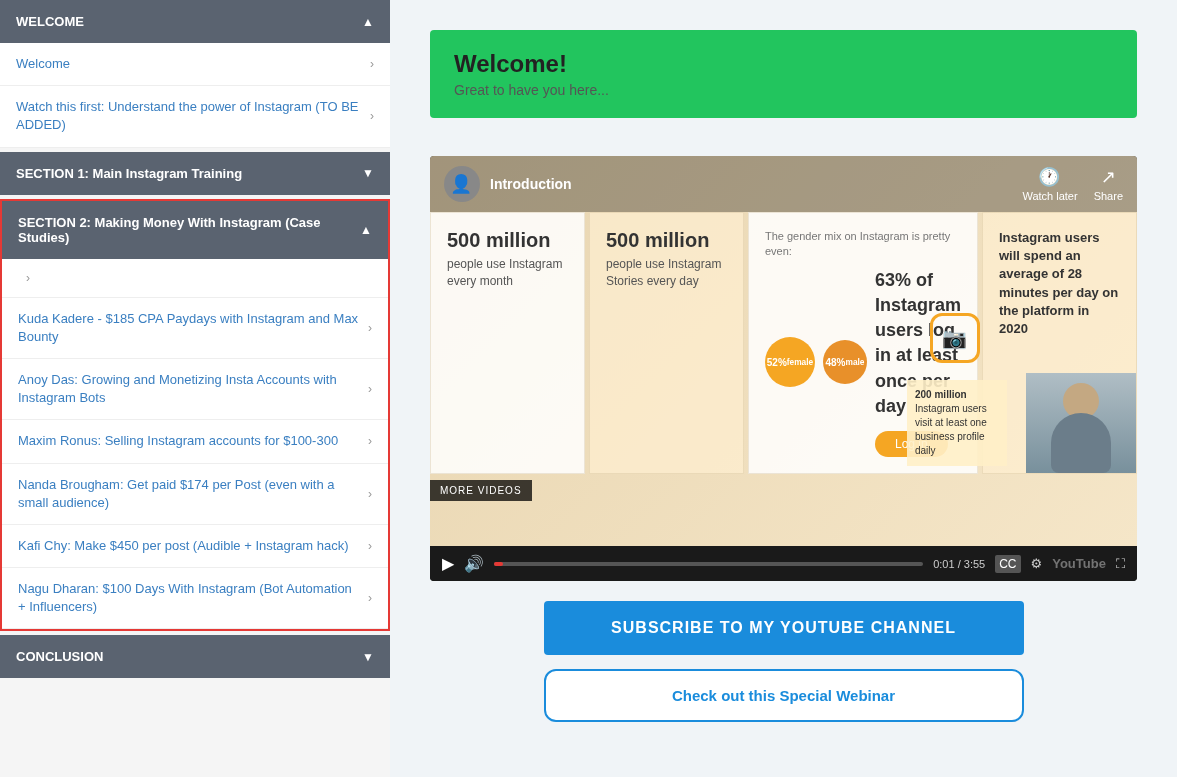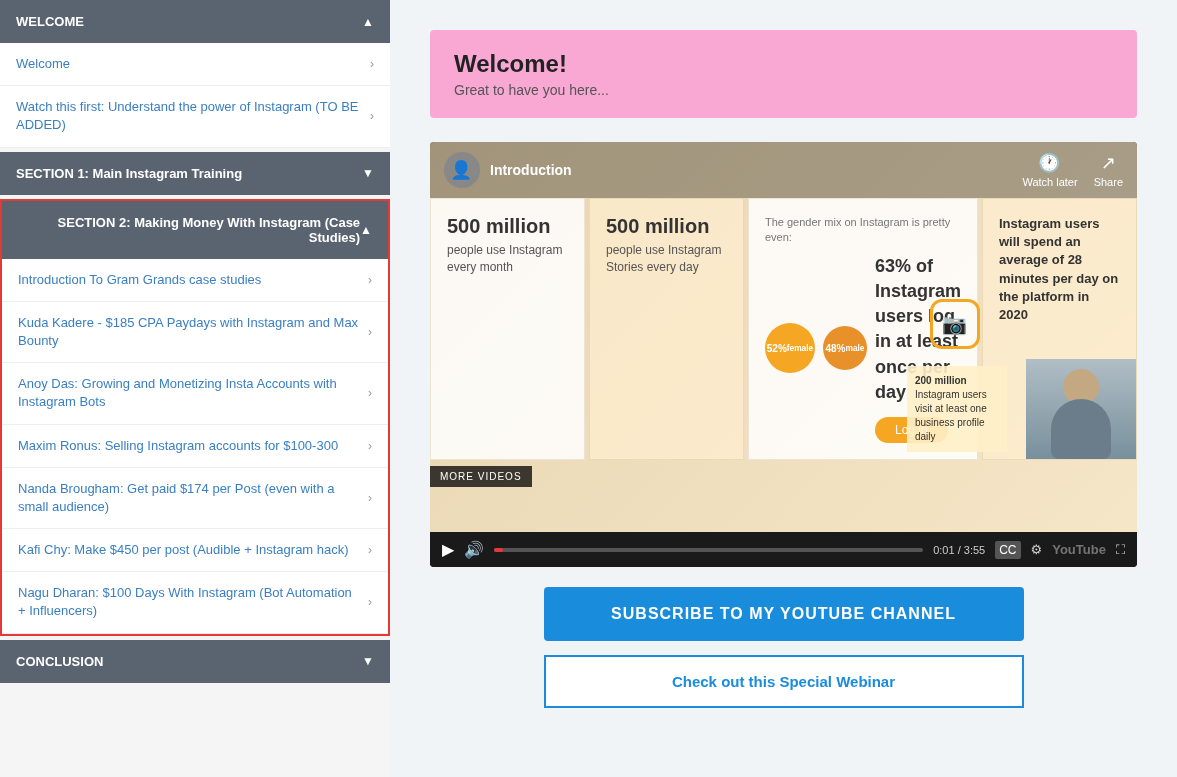--- a/index.html
+++ b/index.html
@@ -68,35 +68,34 @@
       line-height: 1.4;
     }
 
     
     .section-block-highlighted {
       border: 2px solid #e53935;
     }
 
     .section-block-highlighted .section-header {
       background: #5a6370;
-      text-align: right;
     }
 
     
     .main-content {
       flex: 1;
       padding: 30px 40px;
       background: #f0f4f7;
     }
 
     .welcome-box {
-      background: #f9a8d4;
+      background: #22c55e;
       border-radius: 4px;
       padding: 20px 24px;
-      margin-bottom: 24px;
+      margin-bottom: 38px;
     }
 
     .welcome-box h1 {
       font-size: 24px;
       font-weight: bold;
       color: #222;
       margin-bottom: 4px;
     }
 
     .welcome-box p {
@@ -366,21 +365,21 @@
       display: block;
       width: 100%;
       max-width: 480px;
       background: #fff;
       color: #1a8cdc;
       font-size: 15px;
       font-weight: bold;
       text-align: center;
       padding: 16px;
       border: 2px solid #1a8cdc;
-      border-radius: 0;
+      border-radius: 12px;
       cursor: pointer;
       margin: 0 auto;
     }
 
     .section-block {
       margin-bottom: 0;
     }
 
     .section-block + .section-block {
       margin-top: 1px;
@@ -415,21 +414,20 @@
     </div>
   </div>
 
   <div class="section-block section-block-highlighted" style="margin-top:4px;">
     <div class="section-header active-section">
       <span>SECTION 2: Making Money With Instagram (Case Studies)</span>
       <span class="arrow">▲</span>
     </div>
     <div class="section-items">
       <div class="section-item">
-        <span class="item-text">Introduction To Gram Grands case studies</span>
         <span class="chevron">›</span>
       </div>
       <div class="section-item">
         <span class="item-text">Kuda Kadere - $185 CPA Paydays with Instagram and Max Bounty</span>
         <span class="chevron">›</span>
       </div>
       <div class="section-item">
         <span class="item-text">Anoy Das: Growing and Monetizing Insta Accounts with Instagram Bots</span>
         <span class="chevron">›</span>
       </div>

